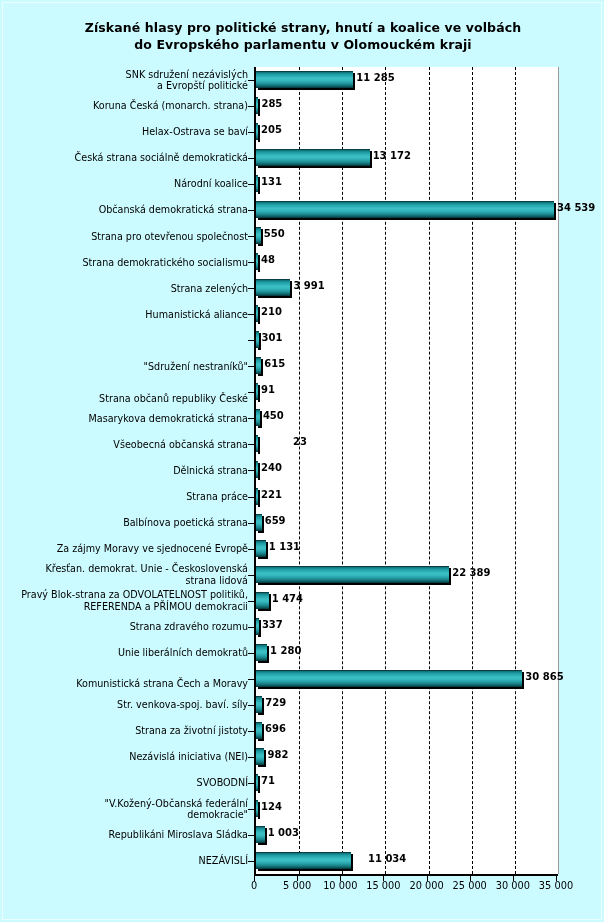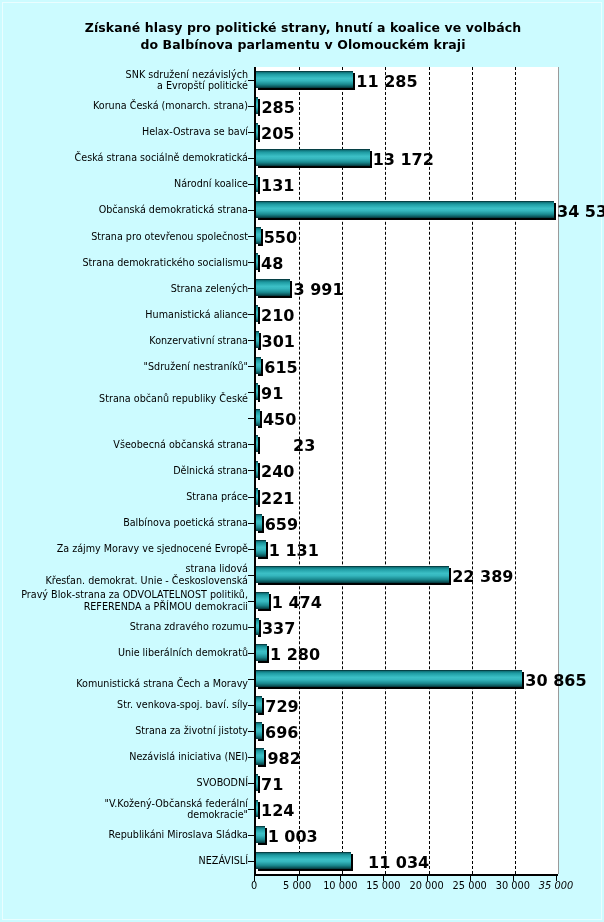--- a/index.html
+++ b/index.html
@@ -111,21 +111,21 @@
   .bar-shadow {
     position: absolute;
     top: 6px;
     height: 17px;
     width: 4px;
     background: #000000;
   }
   .bar-value {
     position: absolute;
     top: 5px;
-    font-size: 16px;
+    font-size: 10px;
     font-weight: bold;
     color: #000000;
     white-space: nowrap;
   }
   
   #x-axis-labels {
     position: absolute;
     left: 251px;
     top: 877px;
     width: 310px;
@@ -147,21 +147,21 @@
     border-left: 1px solid #000000;
   }
 </style>
 </head>
 <body>
 
 <div id="chart-frame">
 
   <div id="chart-title">
       <div>Získané hlasy pro politické strany, hnutí a koalice ve volbách</div>
-      <div>do Balbínova parlamentu v Olomouckém kraji</div>
+      <div>do Evropského parlamentu v Olomouckém kraji</div>
     </div>
 
   <div id="plot-area">
     <div id="gridlines">
         <div class="gridline" style="left: 43.1429px;"></div>
         <div class="gridline" style="left: 86.2857px;"></div>
         <div class="gridline" style="left: 129.429px;"></div>
         <div class="gridline" style="left: 172.571px;"></div>
         <div class="gridline" style="left: 215.714px;"></div>
         <div class="gridline" style="left: 258.857px;"></div>
@@ -277,23 +277,20 @@
           <div>Humanistická aliance</div>
         </div>
         <div class="bar-wrap" style="width: 2px;">
           <div class="bar-shadow" style="left: 2px; width: 2px;"></div>
           <div class="bar" style="width: 2px;"></div>
         </div>
         <div class="bar-value" style="left: 258px;">210</div>
       </div>
       <div class="row" style="top: 324.323px; height: 26.0323px;">
         <div class="tickmark" style="top: 13.0161px;"></div>
-        <div class="cat-label" style="top: 7.31613px;">
-          <div>Konzervativní strana</div>
-        </div>
         <div class="bar-wrap" style="width: 2.5972px;">
           <div class="bar-shadow" style="left: 2px; width: 2.5972px;"></div>
           <div class="bar" style="width: 2.5972px;"></div>
         </div>
         <div class="bar-value" style="left: 258.597px;">301</div>
       </div>
       <div class="row" style="top: 350.355px; height: 26.0323px;">
         <div class="tickmark" style="top: 13.0161px;"></div>
         <div class="cat-label" style="top: 7.31613px;">
           <div>"Sdružení nestraníků"</div>
@@ -310,20 +307,23 @@
           <div>Strana občanů republiky České</div>
         </div>
         <div class="bar-wrap" style="width: 2px;">
           <div class="bar-shadow" style="left: 2px; width: 2px;"></div>
           <div class="bar" style="width: 2px;"></div>
         </div>
         <div class="bar-value" style="left: 258px;">91</div>
       </div>
       <div class="row" style="top: 402.419px; height: 26.0323px;">
         <div class="tickmark" style="top: 13.0161px;"></div>
+        <div class="cat-label" style="top: 7.31613px;">
+          <div>Masarykova demokratická strana</div>
+        </div>
         <div class="bar-wrap" style="width: 3.88286px;">
           <div class="bar-shadow" style="left: 2px; width: 3.88286px;"></div>
           <div class="bar" style="width: 3.88286px;"></div>
         </div>
         <div class="bar-value" style="left: 259.883px;">450</div>
       </div>
       <div class="row" style="top: 428.452px; height: 26.0323px;">
         <div class="tickmark" style="top: 13.0161px;"></div>
         <div class="cat-label" style="top: 7.31613px;">
           <div>Všeobecná občanská strana</div>
@@ -374,22 +374,22 @@
         </div>
         <div class="bar-wrap" style="width: 9.75891px;">
           <div class="bar-shadow" style="left: 2px; width: 9.75891px;"></div>
           <div class="bar" style="width: 9.75891px;"></div>
         </div>
         <div class="bar-value" style="left: 265.759px;">1 131</div>
       </div>
       <div class="row" style="top: 558.613px; height: 26.0323px;">
         <div class="tickmark" style="top: 13.0161px;"></div>
         <div class="cat-label" style="top: 1.61613px;">
+          <div>Křesťan. demokrat. Unie - Československá</div>
           <div>strana lidová</div>
-          <div>Křesťan. demokrat. Unie - Československá</div>
         </div>
         <div class="bar-wrap" style="width: 193.185px;">
           <div class="bar-shadow" style="left: 2px; width: 193.185px;"></div>
           <div class="bar" style="width: 193.185px;"></div>
         </div>
         <div class="bar-value" style="left: 449.185px;">22 389</div>
       </div>
       <div class="row" style="top: 584.645px; height: 26.0323px;">
         <div class="tickmark" style="top: 13.0161px;"></div>
         <div class="cat-label" style="top: 1.61613px;">
@@ -526,16 +526,16 @@
       <div class="xtick-mark" style="left: 553px;"></div>
     </div>
   <div id="x-axis-labels">
       <div class="xtick-label" style="left: 0px;">0</div>
       <div class="xtick-label" style="left: 43.1429px;">5 000</div>
       <div class="xtick-label" style="left: 86.2857px;">10 000</div>
       <div class="xtick-label" style="left: 129.429px;">15 000</div>
       <div class="xtick-label" style="left: 172.571px;">20 000</div>
       <div class="xtick-label" style="left: 215.714px;">25 000</div>
       <div class="xtick-label" style="left: 258.857px;">30 000</div>
-      <div class="xtick-label" style="left: 302px; font-style: italic;">35 000</div>
+      <div class="xtick-label" style="left: 302px;">35 000</div>
     </div>
 
 </div>
 
 </body></html>

